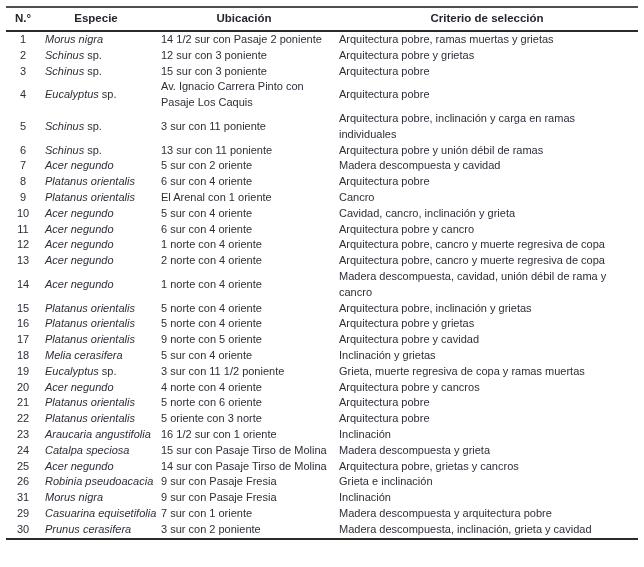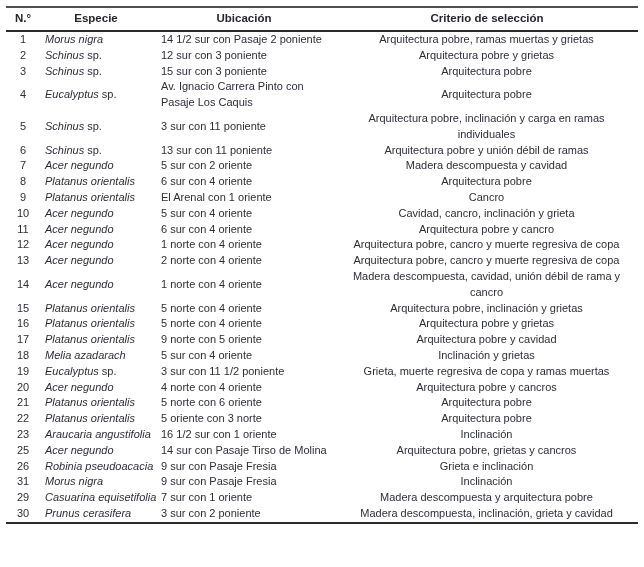--- a/index.html
+++ b/index.html
@@ -36,21 +36,21 @@
   th.c-ubi { text-align: center; }
   th.c-cri { text-align: center; margin-top: 36px; }
   td {
     vertical-align: middle;
     line-height: 15.8px;
     padding: 0;
   }
   td.c-num { text-align: center; }
   td.c-esp { padding-left: 5px; white-space: nowrap; }
   td.c-ubi { padding-left: 9px; padding-right: 6px; }
-  td.c-cri { padding-left: 3px; padding-right: 4px; text-align: center; }
+  td.c-cri { padding-left: 3px; padding-right: 4px; }
   .sp-it { font-style: italic; }
   .sp-ro { font-style: normal; }
 </style>
 </head>
 <body>
 
 <div class="doc">
   <table class="sel-table">
     <colgroup>
       <col style="width:34px">
@@ -181,21 +181,21 @@
 
   <tr>
     <td class="c-num">17</td>
     <td class="c-esp"><span class="sp-it">Platanus orientalis</span><span class="sp-ro"></span></td>
     <td class="c-ubi">9 norte con 5 oriente</td>
     <td class="c-cri">Arquitectura pobre y cavidad</td>
   </tr>
 
   <tr>
     <td class="c-num">18</td>
-    <td class="c-esp"><span class="sp-it">Melia azadarach</span><span class="sp-ro"></span></td>
+    <td class="c-esp"><span class="sp-it">Melia cerasifera</span><span class="sp-ro"></span></td>
     <td class="c-ubi">5 sur con 4 oriente</td>
     <td class="c-cri">Inclinación y grietas</td>
   </tr>
 
   <tr>
     <td class="c-num">19</td>
     <td class="c-esp"><span class="sp-it">Eucalyptus</span><span class="sp-ro"> sp.</span></td>
     <td class="c-ubi">3 sur con 11 1/2 poniente</td>
     <td class="c-cri">Grieta, muerte regresiva de copa y ramas muertas</td>
   </tr>
@@ -221,20 +221,26 @@
     <td class="c-cri">Arquitectura pobre</td>
   </tr>
 
   <tr>
     <td class="c-num">23</td>
     <td class="c-esp"><span class="sp-it">Araucaria angustifolia</span><span class="sp-ro"></span></td>
     <td class="c-ubi">16 1/2 sur con 1 oriente</td>
     <td class="c-cri">Inclinación</td>
   </tr>
 
+  <tr>
+    <td class="c-num">24</td>
+    <td class="c-esp"><span class="sp-it">Catalpa speciosa</span><span class="sp-ro"></span></td>
+    <td class="c-ubi">15 sur con Pasaje Tirso de Molina</td>
+    <td class="c-cri">Madera descompuesta y grieta</td>
+  </tr>
 
   <tr>
     <td class="c-num">25</td>
     <td class="c-esp"><span class="sp-it">Acer negundo</span><span class="sp-ro"></span></td>
     <td class="c-ubi">14 sur con Pasaje Tirso de Molina</td>
     <td class="c-cri">Arquitectura pobre, grietas y cancros</td>
   </tr>
 
   <tr>
     <td class="c-num">26</td>

